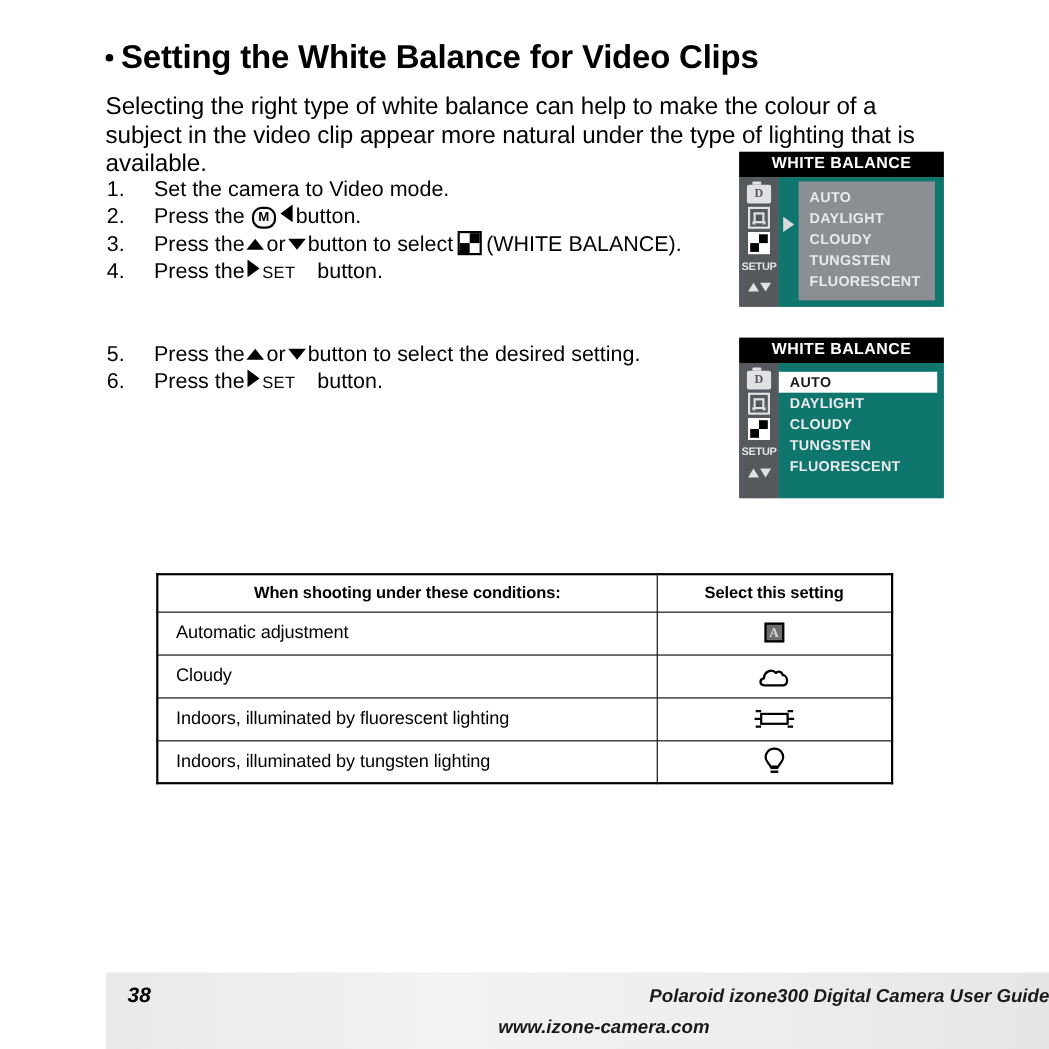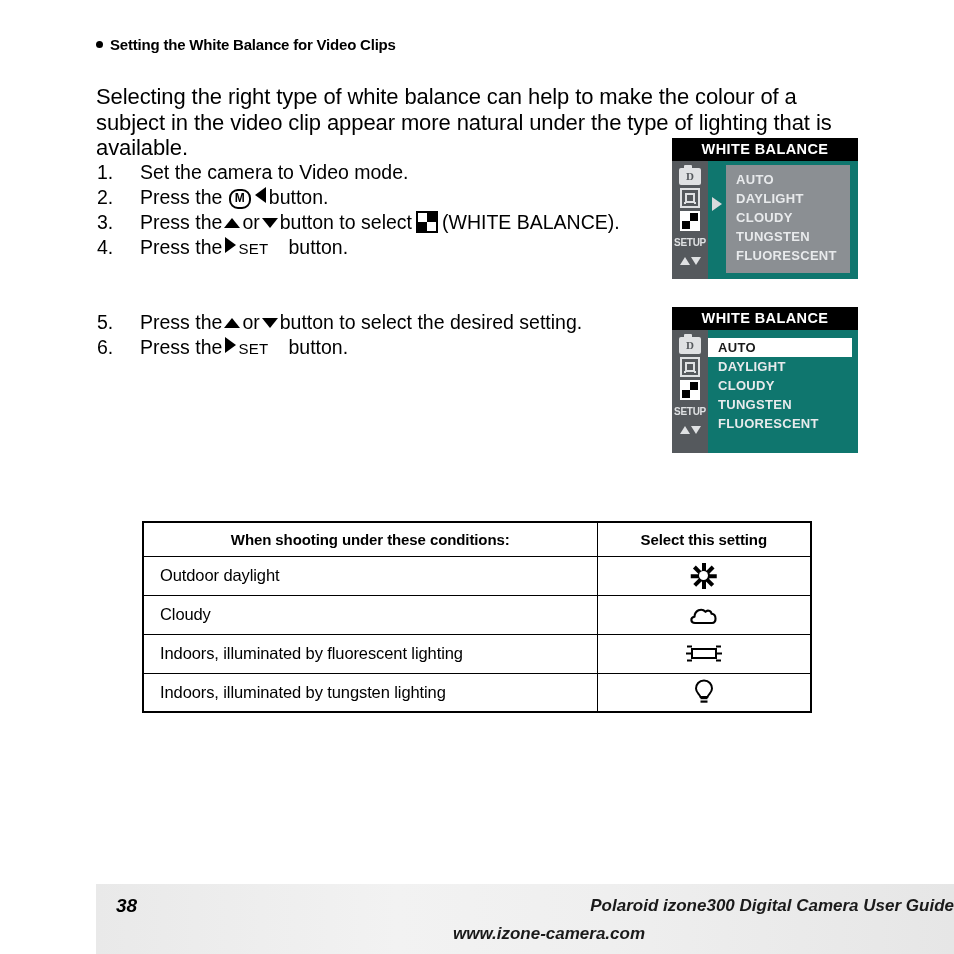--- a/index.html
+++ b/index.html
@@ -12,21 +12,21 @@
     color: #000000;
     position: relative;
     overflow: hidden;
   }
 
   
   .page-heading {
     position: absolute;
     left: 96px;
     top: 36px;
-    font-size: 15px;
+    font-size: 30px;
     font-weight: bold;
     letter-spacing: -0.2px;
     white-space: nowrap;
   }
   .bullet-dot {
     display: inline-block;
     width: 7px;
     height: 7px;
     border-radius: 50%;
     background: #000;
@@ -542,26 +542,23 @@
 
 <table class="wb-table">
   <thead>
     <tr>
       <th class="col-cond">When shooting under these conditions:</th>
       <th class="col-set">Select this setting</th>
     </tr>
   </thead>
   <tbody>
     <tr>
-      <td class="cond">Outdoor daylight</td>
+      <td class="cond">Automatic adjustment</td>
       <td class="seticon">
-        <span class="ti-sun">
-          <span class="ray r1"></span><span class="ray r2"></span><span class="ray r3"></span><span class="ray r4"></span>
-          <span class="core"></span><span class="hole"></span>
-        </span>
+        <span class="ti-auto"><span>A</span></span>
       </td>
     </tr>
     <tr>
       <td class="cond">Cloudy</td>
       <td class="seticon">
         <span class="ti-cloud">
           <svg width="30" height="20" viewBox="0 0 30 20">
             <path d="M6 18 C1.5 18 1 12.5 5.5 11.8 C5.6 5.5 12.5 2.5 16.5 6.8 C18 4.8 22 5.2 22.6 8.8 C27.5 9 28 18 23 18 Z" fill="none" stroke="#000" stroke-width="2.1" stroke-linejoin="round"></path>
           </svg>
         </span>

